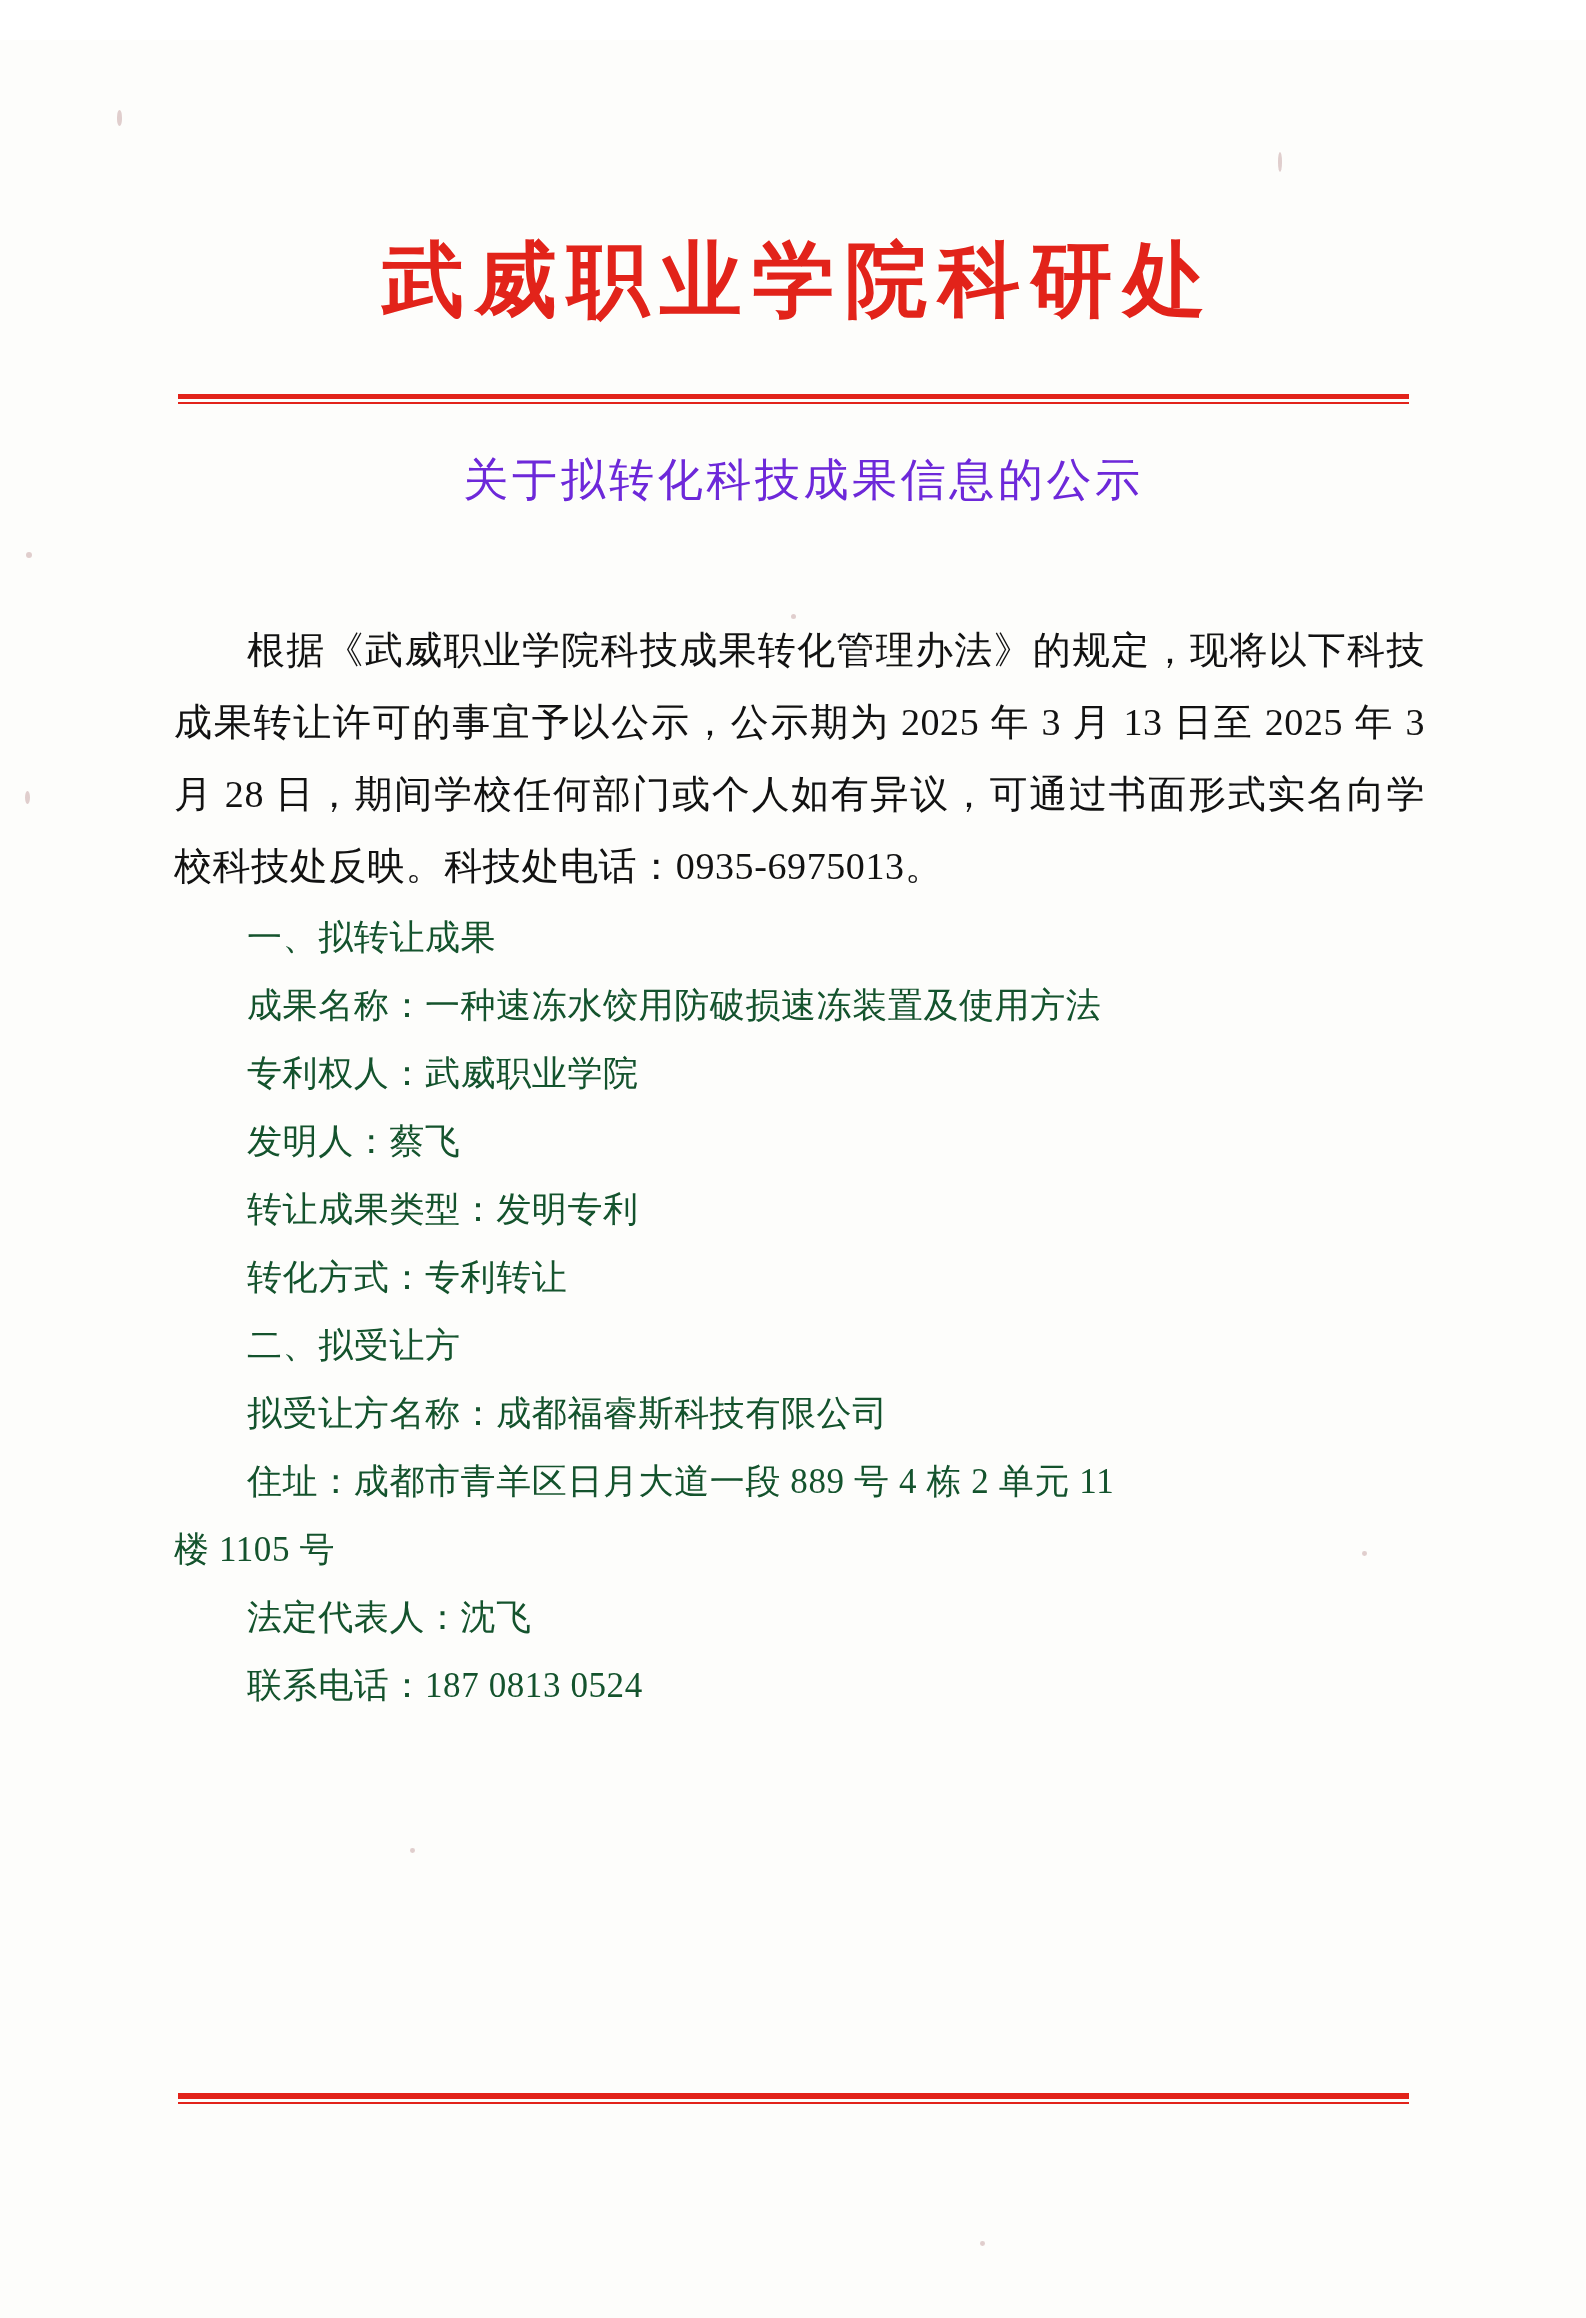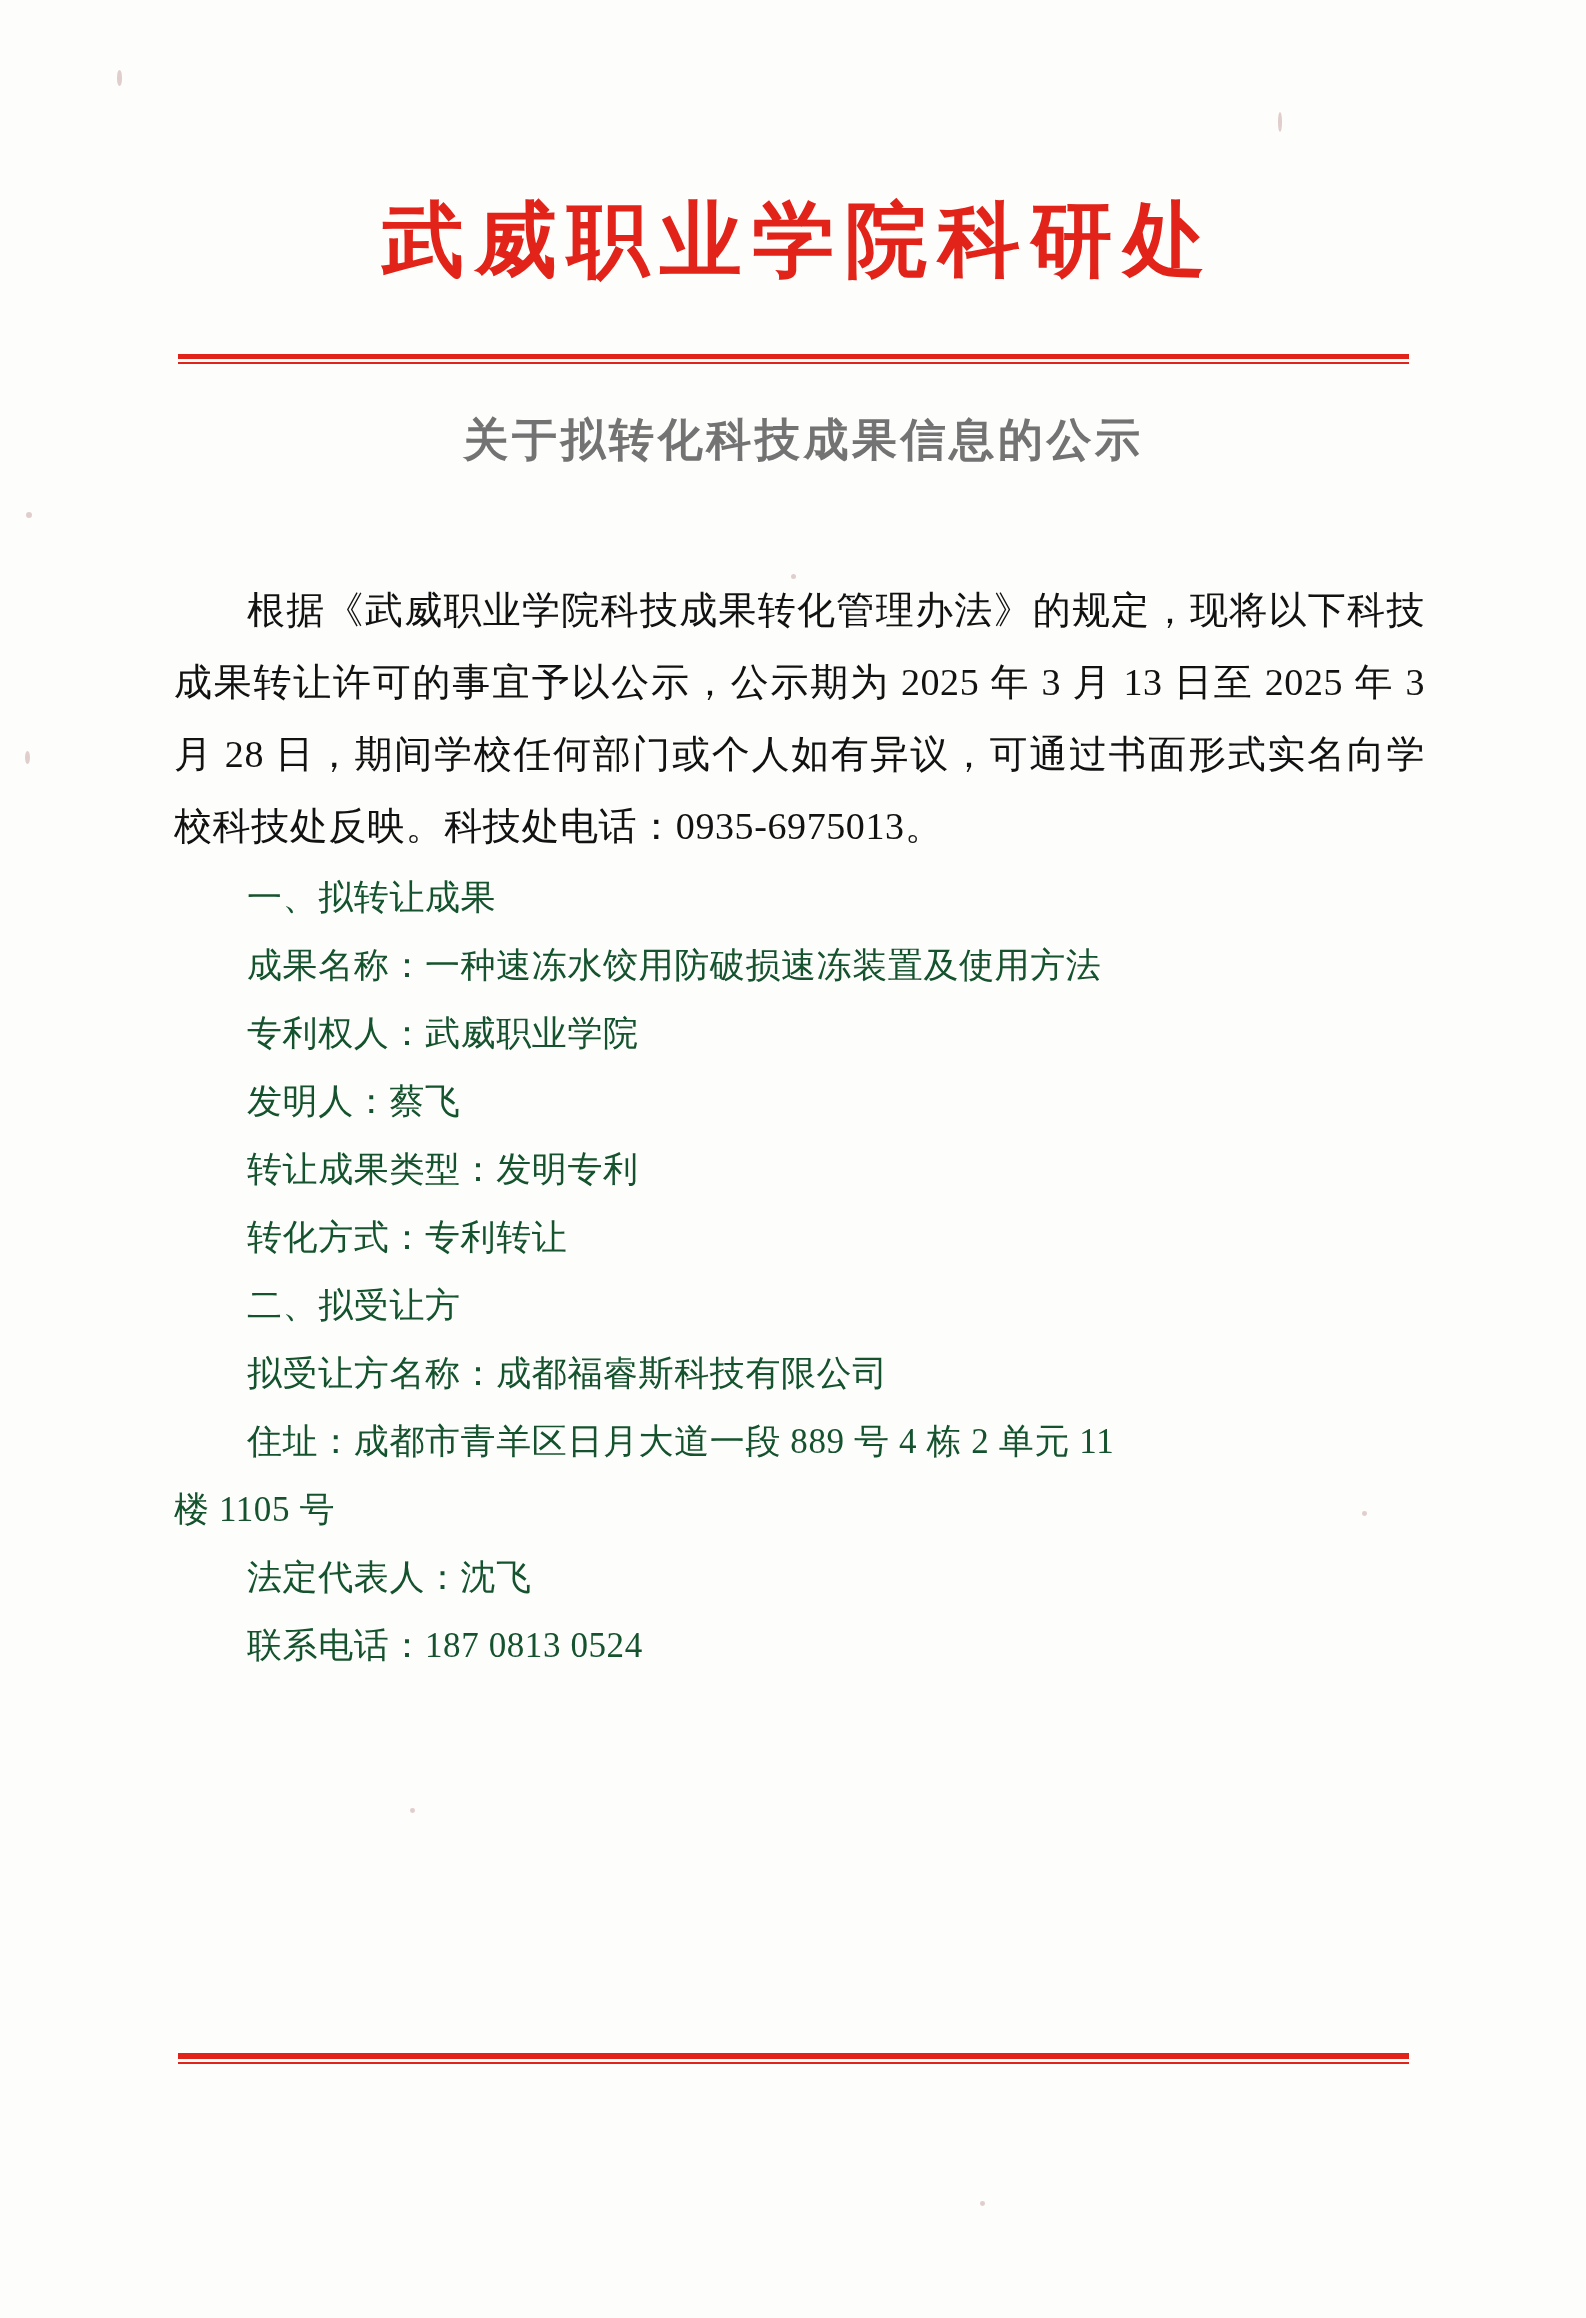--- a/index.html
+++ b/index.html
@@ -13,20 +13,21 @@
     font-family: "Liberation Serif", "DejaVu Serif", serif;
     color: #111111;
     position: relative;
     overflow: hidden;
   }
 
   .page {
     position: absolute;
     inset: 0;
     background: #fdfdfb;
+    margin-top: 40px;
   }
 
   
   .speckle {
     position: absolute;
     background: #c9a8a8;
     border-radius: 50%;
     opacity: .55;
   }
 
@@ -67,23 +68,23 @@
     height: 1.8px;
     background: #e2231a;
   }
 
   .doc-title {
     position: absolute;
     left: 0; right: 0;
     top: 410px;
     text-align: center;
     font-size: 45px;
-    font-weight: bold;
+    font-weight: normal;
     letter-spacing: 3.6px;
-    color: #737373;
+    color: #6d28d9;
     font-family: "Liberation Serif", "DejaVu Serif", serif;
     padding-left: 20px;
   }
 
   .body-block {
     position: absolute;
     left: 174px;
     right: 162px;
     top: 574px;
   }

